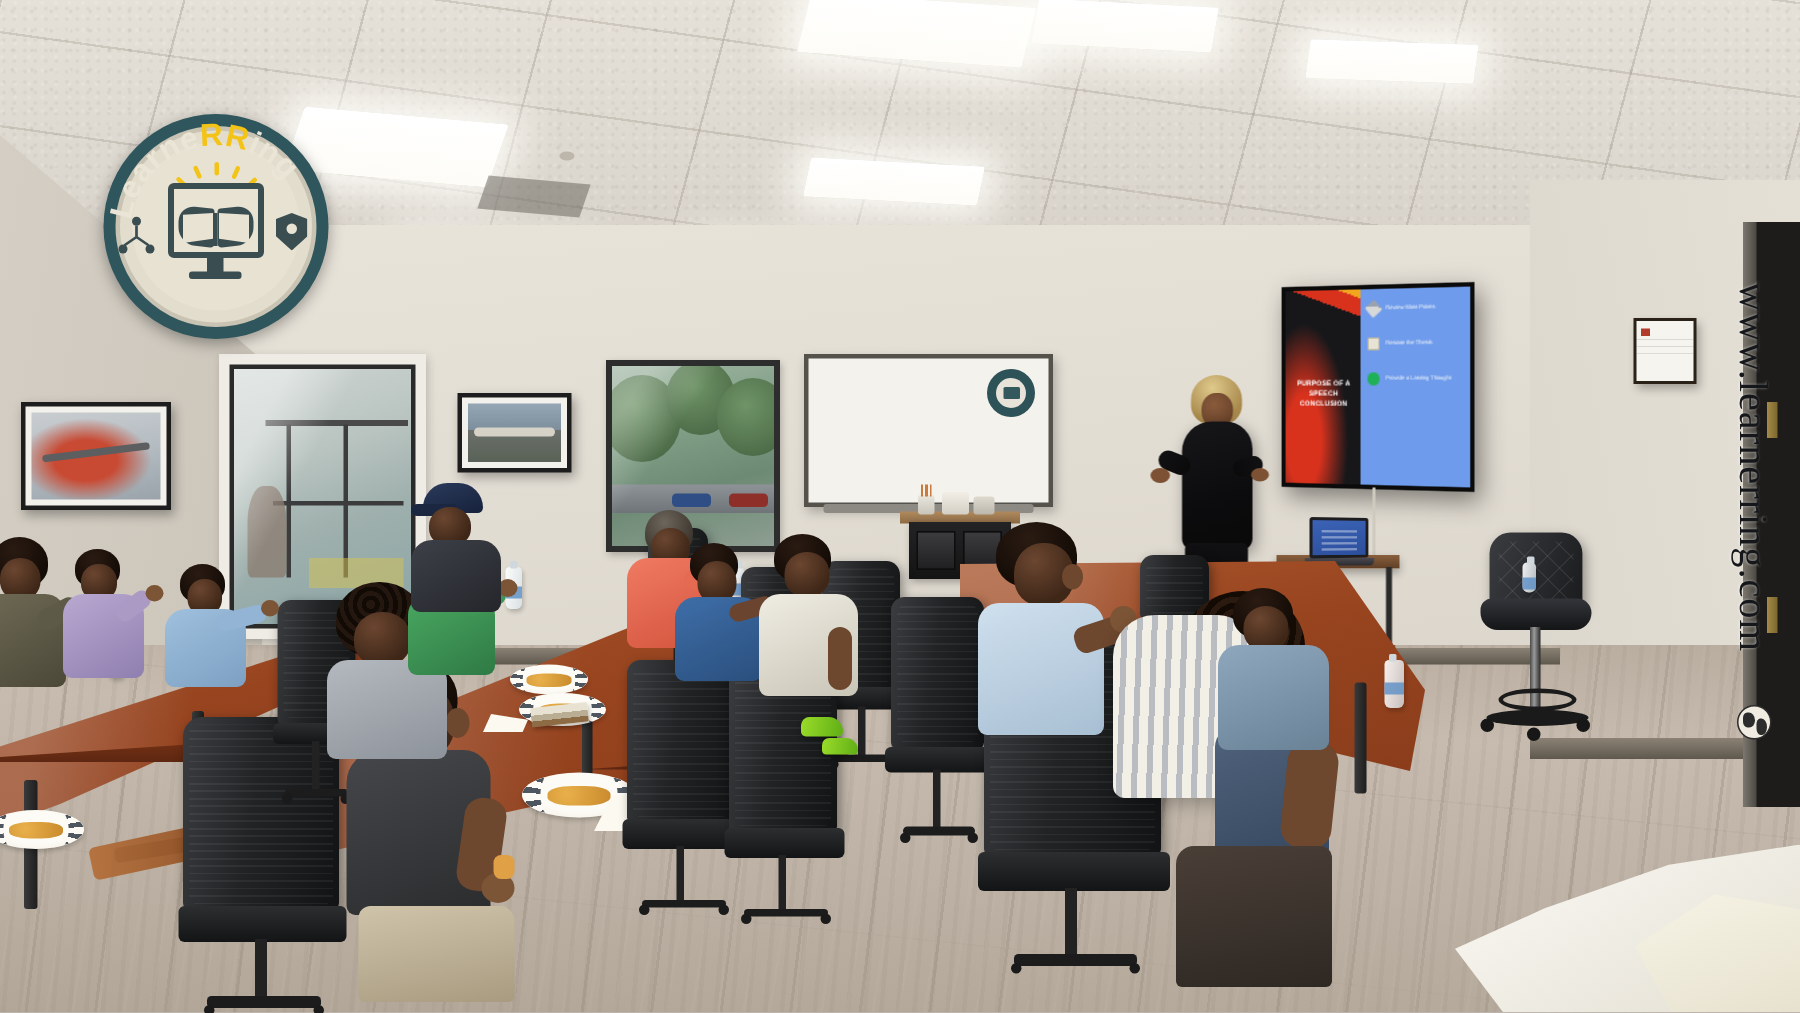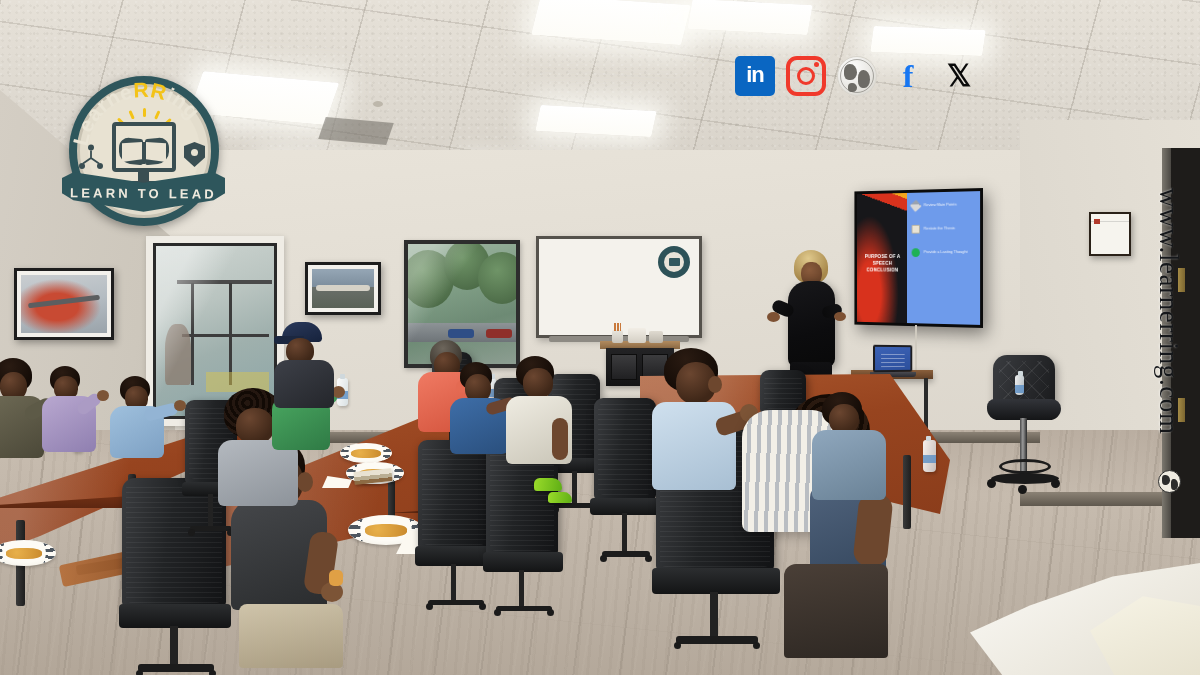--- a/index.html
+++ b/index.html
@@ -1046,47 +1046,22 @@
       <circle cx="13" cy="3.5" r="3" fill="#3a4e52"></circle>
       <circle cx="4" cy="22" r="3" fill="#3a4e52"></circle>
       <circle cx="22" cy="22" r="3" fill="#3a4e52"></circle>
       <path d="M13 6.5 L13 14 M13 14 L5 19.5 M13 14 L21 19.5" stroke="#3a4e52" stroke-width="1.8" fill="none"></path>
     </svg>
 
     <div class="logo-shield">
       <div class="sdot"></div>
     </div>
 
-    <div class="logo-banner">
-      <div class="logo-banner-shape"></div>
-      <div class="logo-banner-text">LEARN TO LEAD</div>
-    </div>
-  </div>
-
-  <div class="social-bar">
-    <div class="soc soc-li">
-        <span>in</span>
-      </div>
-    <div class="soc soc-ig">
-      <span class="ring"></span>
-      <span class="dot"></span>
-    </div>
-    <div class="soc soc-globe">
-      <span class="merid"></span>
-      <span class="land" style="left:6px;top:7px;width:13px;height:16px;"></span>
-      <span class="land" style="left:20px;top:13px;width:12px;height:18px;"></span>
-      <span class="land" style="left:10px;top:26px;width:9px;height:9px;"></span>
-    </div>
-    <div class="soc soc-fb">
-        <span>f</span>
-      </div>
-    <div class="soc soc-x">
-        <span>𝕏</span>
-      </div>
-  </div>
+  </div>
+
 
   <div class="website-vert">www.learnerring.com</div>
   <div class="globe-mark">
     <span class="gl" style="left:3px;top:4px;width:8px;height:10px;"></span>
     <span class="gl" style="left:12px;top:8px;width:7px;height:11px;"></span>
   </div>
 
   <div class="dropcloth"></div>
 
 </div>

